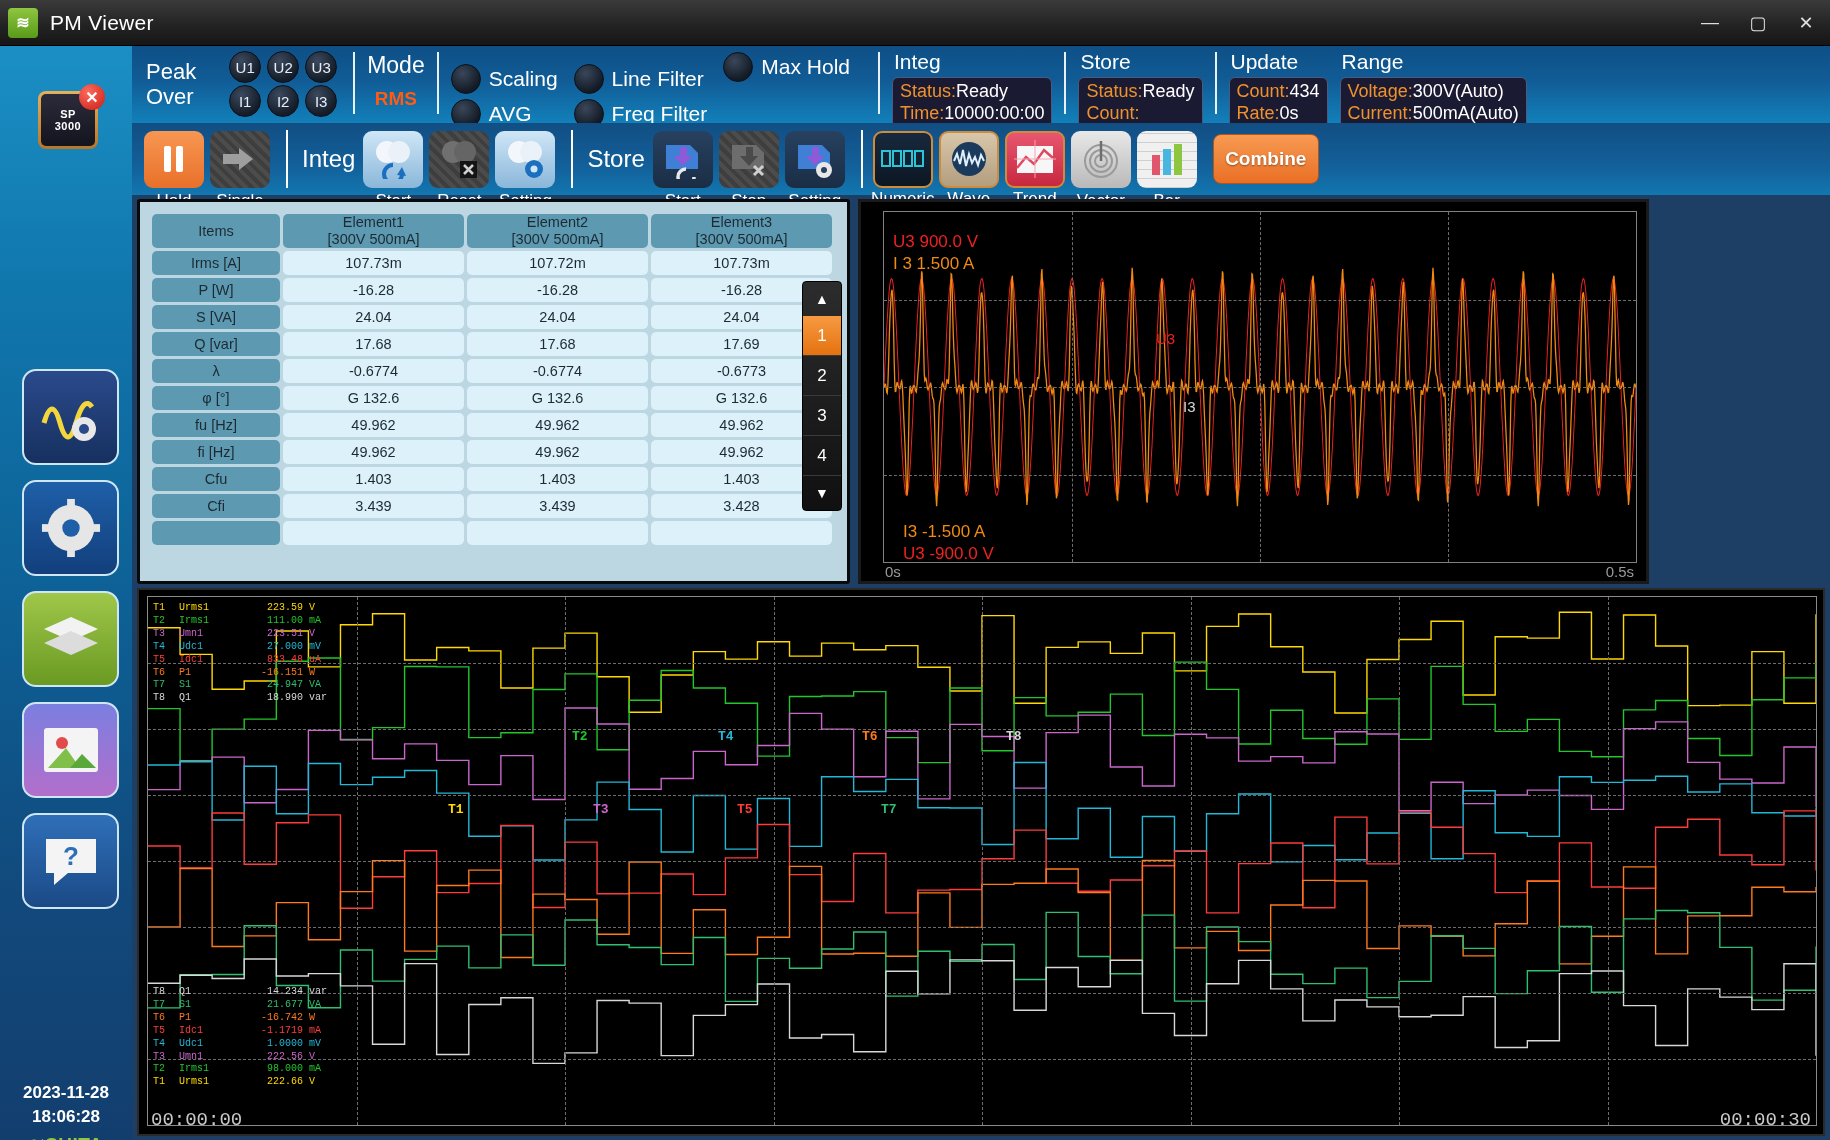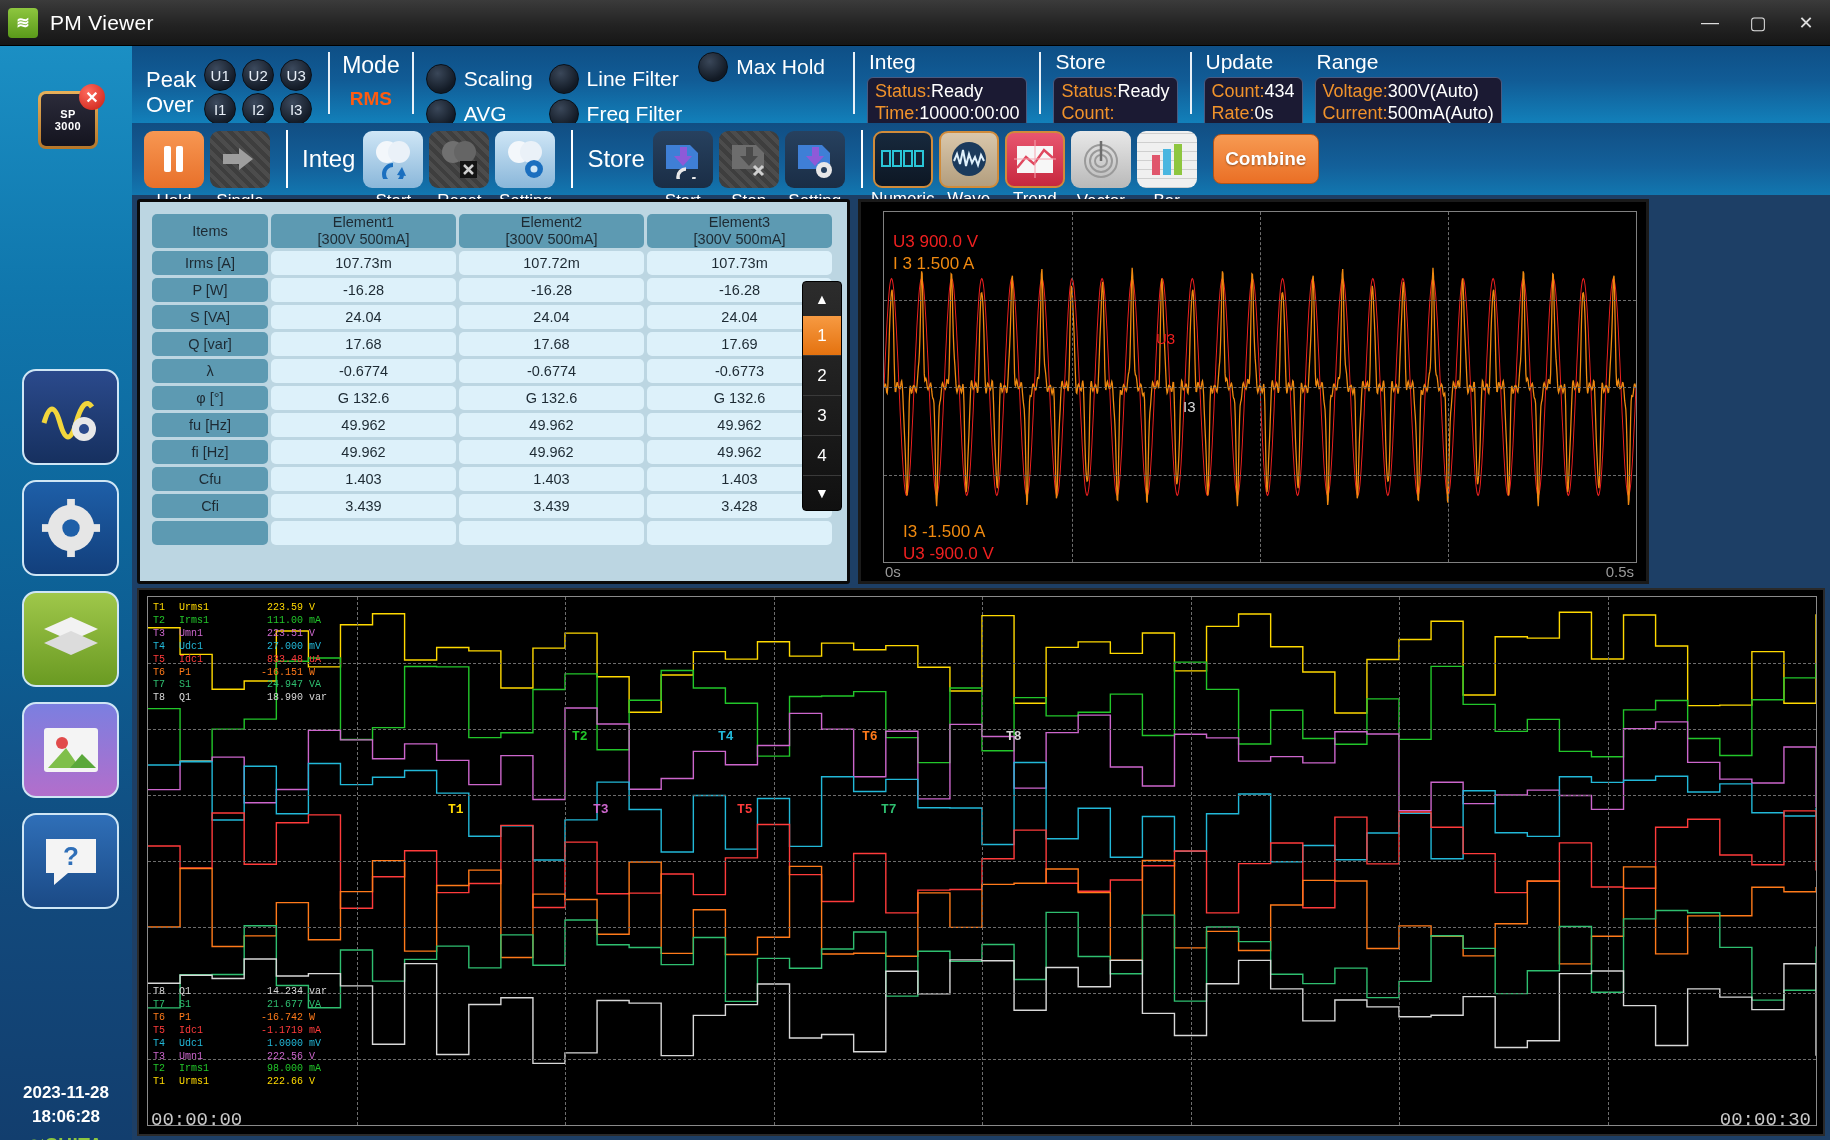--- a/index.html
+++ b/index.html
@@ -43,21 +43,21 @@
   .sb5{ top:767px; background:linear-gradient(180deg,#2f6fb8,#1b4a86);}
 
   .clock{ position:absolute; left:0; top:1035px; width:132px; text-align:center; color:#fff;
      font-size:17px; font-weight:bold; line-height:24px; }
   .suita{ margin-top:4px; color:#8dc63f; font-size:19px; font-weight:bold; letter-spacing:.5px;}
 
   
   .statusbar{ position:absolute; left:132px; top:46px; width:1698px; height:77px;
      background:linear-gradient(180deg,#0e4f86 0%,#115c96 45%,#1280ba 100%);
      display:flex; align-items:flex-start; }
-  .peak-block{ display:flex; align-items:center; padding-left:14px; padding-top:13px;}
+  .peak-block{ display:flex; align-items:center; padding-left:14px; padding-top:5px;gap:25px;}
   .peak-lbl{ color:#fff; font-size:22px; line-height:25px; margin-right:8px;}
   .led-grid{ display:grid; grid-template-columns:repeat(3,36px); grid-gap:2px 2px;}
   .led{ width:32px; height:32px; border-radius:50%;
      background:radial-gradient(circle at 38% 30%,#3c4a5e,#141c28 70%);
      border:1px solid #0a1018; color:#e7eef7; font-size:15px;
      display:flex; align-items:center; justify-content:center; }
   .vrule{ width:2px; height:62px; background:#e9f1f8; margin:6px 12px 0 12px; }
   .mode-block{ text-align:center; padding-top:6px;}
   .mode-title{ color:#fff; font-size:23px; }
   .mode-val{ color:#ff5b11; font-size:19px; font-weight:bold; margin-top:9px;}
@@ -101,21 +101,21 @@
      color:#fff; font-size:19px; font-weight:bold; display:flex; align-items:center;
      justify-content:center; text-shadow:0 1px 2px rgba(0,0,0,.4);}
 
   
   .numpanel{ position:absolute; left:137px; top:199px; width:713px; height:385px;
      background:#bcd6e2; border:3px solid #0a0a0a; border-radius:3px; padding:9px; }
   table.nt{ border-collapse:separate; border-spacing:3px; width:100%; }
   table.nt td{ height:24px; border-radius:5px; font-size:14.5px; text-align:center;
      color:#1d2a33; }
   td.hd{ background:#5d9ab2; color:#fff; font-size:14px; line-height:17px;}
-  td.hd-items{ background:#5d9ab2; color:#fff; width:116px;}
+  td.hd-items{ background:#5d9ab2; color:#fff; width:128px;}
   td.hd-blank{ background:#5d9ab2; }
   td.rowlbl{ background:#5d9ab2; color:#fff; }
   td.val{ background:#ddf1fa; }
   td.blank{ background:#ddf1fa; }
   tr.hl td.rowlbl{ background:#f5a33f; color:#fff;}
   tr.hl td.val{ background:#f9a43c; color:#fff;}
   tr.hl td.blank{ background:#f9a43c; }
   td.hd-row{ height:50px; }
 
   

